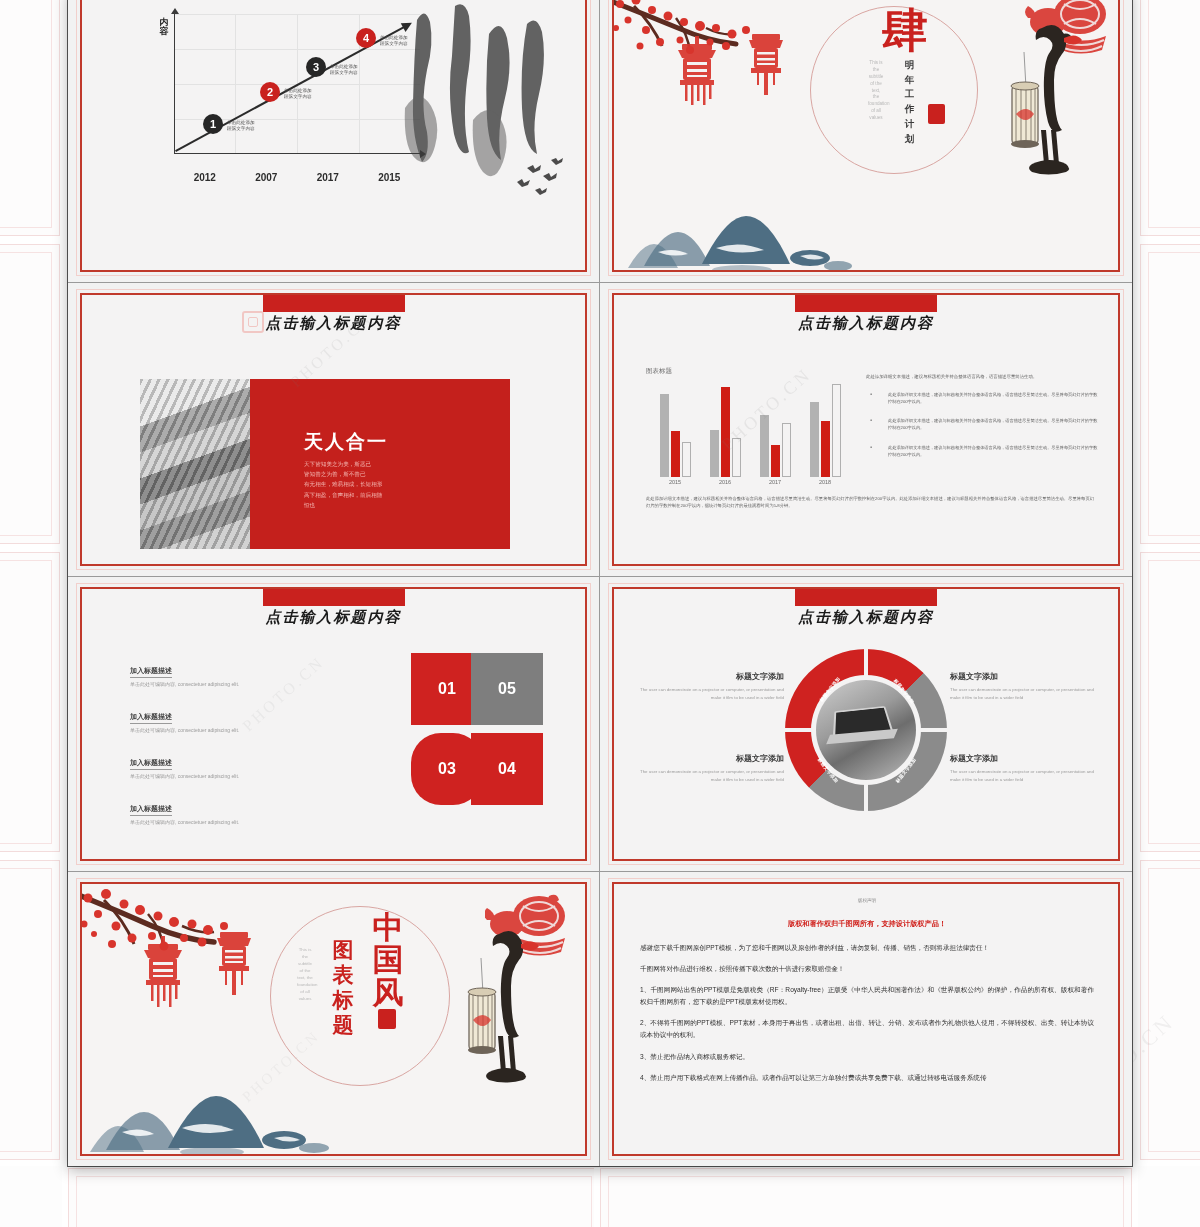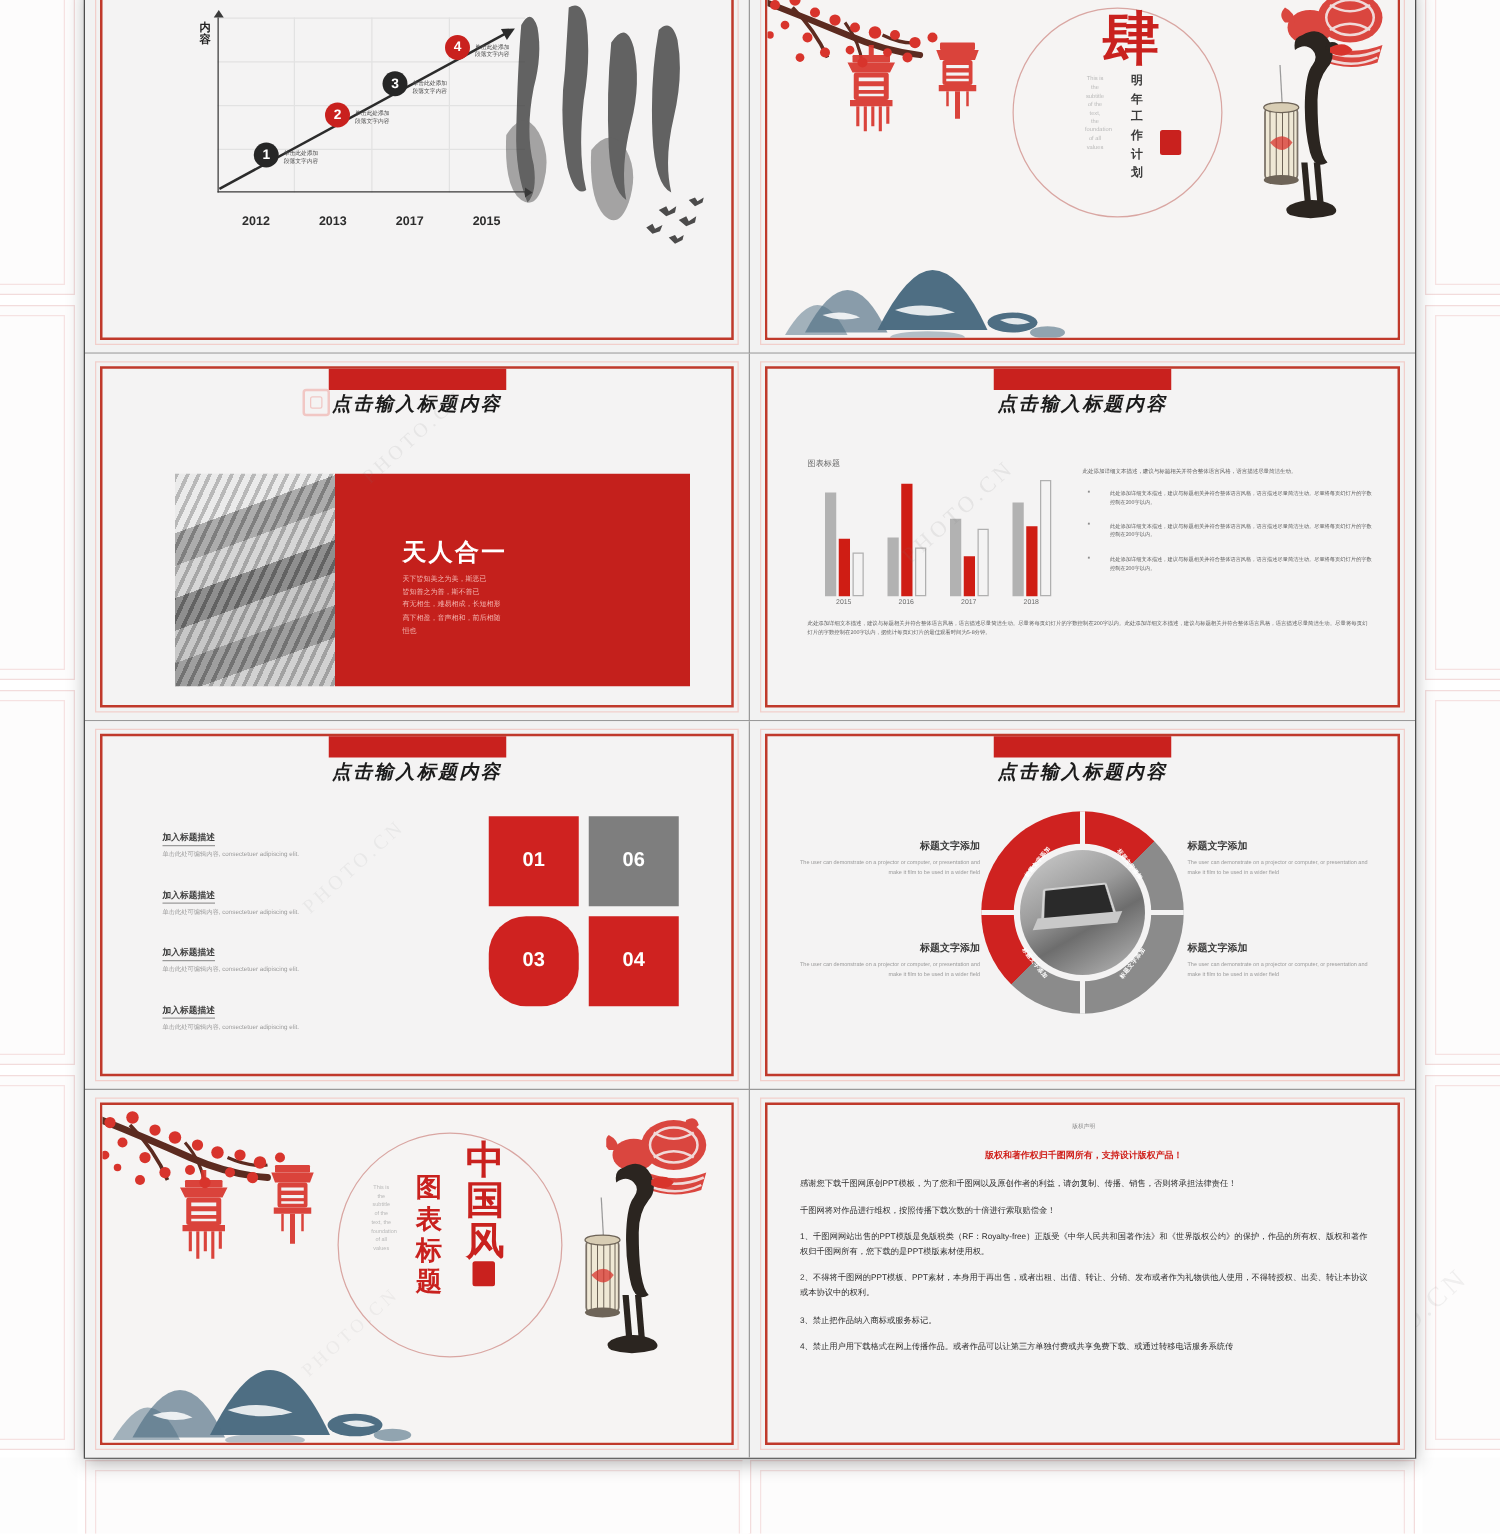--- a/index.html
+++ b/index.html
@@ -90,21 +90,21 @@
             border-radius:2px; }
 
   
   .s3-photo { position:absolute; left:58px; top:84px; width:128px; height:170px;
               background:
                 linear-gradient(160deg,#d8d8d8 0 22%, #9a9a9a 22% 34%, #c4c4c4 34% 46%,
                 #7d7d7d 46% 58%, #b5b5b5 58% 70%, #8d8d8d 70% 82%, #bfbfbf 82% 100%);
               filter: grayscale(1) contrast(1.15); }
   .s3-photo::after{content:""; position:absolute; inset:0;
      background: repeating-linear-gradient(115deg, rgba(0,0,0,.18) 0 3px, rgba(255,255,255,.12) 3px 8px);}
-  .s3-red { position:absolute; left:186px; top:84px; width:284px; height:170px; background:#c4201c; }
+  .s3-red { position:absolute; left:168px; top:84px; width:260px; height:170px; background:#c4201c; }
   .s3-red h2 { position:absolute; left:54px; top:50px; color:#fff; font-size:19px; font-weight:bold;
                letter-spacing:2px; }
   .s3-red p { position:absolute; left:54px; top:80px; right:14px; color:#f3b5b0; font-size:5.6px;
               line-height:1.85; }
 
   
   .chart-title { position:absolute; left:32px; top:72px; font-size:6.5px; color:#6b6b6b; }
   .bars { position:absolute; left:36px; top:86px; width:200px; height:96px;
           display:flex; align-items:flex-end; gap:0; }
   .bgroup { flex:1; display:flex; align-items:flex-end; justify-content:center; gap:2px; height:100%; }
@@ -124,21 +124,21 @@
             line-height:1.8; color:#5e5e5e; text-align:justify; }
 
   
   .p-list { position:absolute; left:48px; top:70px; width:200px; }
   .p-item { margin-bottom:18px; }
   .p-item .t { font-size:7px; font-weight:bold; color:#3d3d3d; border-bottom:1px solid #9a9a9a;
                display:inline-block; padding-bottom:1px; }
   .p-item .d { font-size:5px; color:#9b9b9b; margin-top:3px; }
   .puzzle { position:absolute; right:42px; top:64px; width:152px; height:152px; }
   .pz { position:absolute; width:72px; height:72px; display:flex; align-items:center;
-        justify-content:center; color:#fff; font-size:16px; font-weight:bold; }
+        justify-content:center; color:#fff; font-size:16px; font-weight:bold;margin-left:20px; }
   .pz.r { background:#cf2220; } .pz.g { background:#7e7e7e; }
   .pz1{left:0;top:0;} .pz2{right:0;top:0;} .pz3{left:0;bottom:0;border-radius:30px;} .pz4{right:0;bottom:0;}
 
   
   .ring-wrap { position:absolute; left:50%; transform:translateX(-50%); top:60px;
                width:162px; height:162px; }
   .ring { position:absolute; inset:0; border-radius:50%;
           background: conic-gradient(#cf2220 0 25%, #8b8b8b 25% 50%, #8b8b8b 50% 75%, #cf2220 75% 100%);
           transform: rotate(-45deg); }
   .ring::after { content:""; position:absolute; inset:26px; border-radius:50%; background:#f4f3f3; }
@@ -244,21 +244,21 @@
 
             <div class="node dark" style="left:132px; top:43px;">3</div>
             <div class="node-cap" style="left:156px; top:50px;">单击此处添加<br>段落文字内容</div>
 
             <div class="node red" style="left:182px; top:14px;">4</div>
             <div class="node-cap" style="left:206px; top:21px;">单击此处添加<br>段落文字内容</div>
           </div>
 
           <div class="s1-xlabels">
             <span>2012</span>
-            <span>2013</span>
+            <span>2007</span>
             <span>2017</span>
             <span>2015</span>
           </div>
 
           <svg class="ink-wash" viewBox="0 0 200 200">
             <g fill="#3a3a3a" opacity=".85">
               <path d="M40 20 q8 -14 13 2 q4 22 -3 48 q-7 36 0 62 q3 22 -5 30 q-10 -24 -9 -58 q1 -48 4 -84z"></path>
               <path d="M78 6 q10 -6 14 10 q4 30 -2 64 q-5 44 2 72 q-9 6 -15 -18 q-7 -40 -2 -78 q2 -34 3 -50z"></path>
               <path d="M112 34 q12 -18 18 4 q6 28 -2 60 q-9 36 -4 62 q-12 -8 -14 -42 q-2 -44 2 -84z"></path>
               <path d="M150 24 q10 -10 15 8 q5 28 -3 62 q-8 34 -2 60 q-13 -6 -15 -46 q-2 -46 5 -84z"></path>
@@ -497,21 +497,21 @@
               <div class="d">单击此处可编辑内容, consectetuer adipiscing elit.</div>
             </div>
             <div class="p-item">
               <div class="t">加入标题描述</div>
               <div class="d">单击此处可编辑内容, consectetuer adipiscing elit.</div>
             </div>
           </div>
 
           <div class="puzzle">
             <div class="pz r pz1">01</div>
-            <div class="pz g pz2">06</div>
+            <div class="pz g pz2">05</div>
             <div class="pz r pz3">03</div>
             <div class="pz r pz4">04</div>
           </div>
 
           <div class="wm" style="left:150px;top:96px;font-size:16px;opacity:.45;">PHOTO.CN</div>
         </div>
       </div>
 
       <div class="slide">
         <div class="slide-inner">

